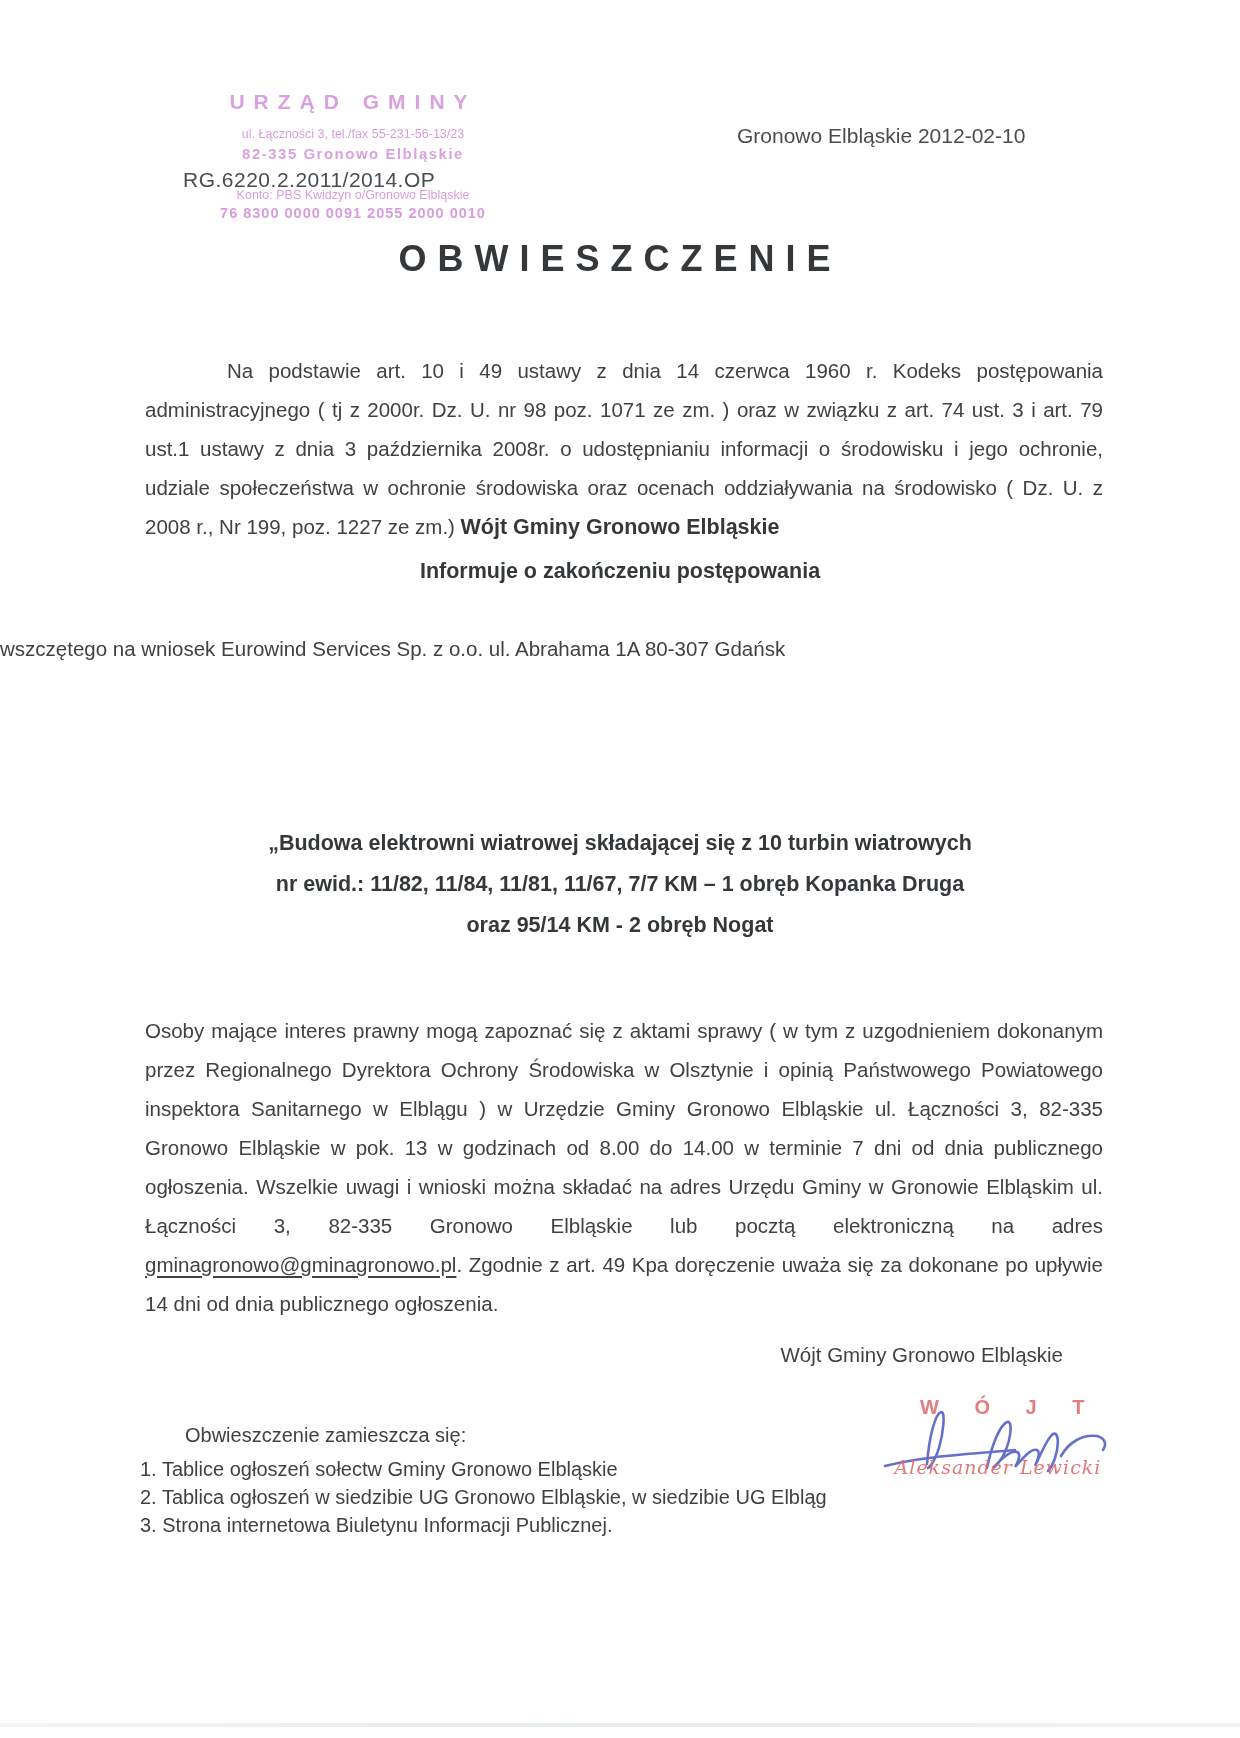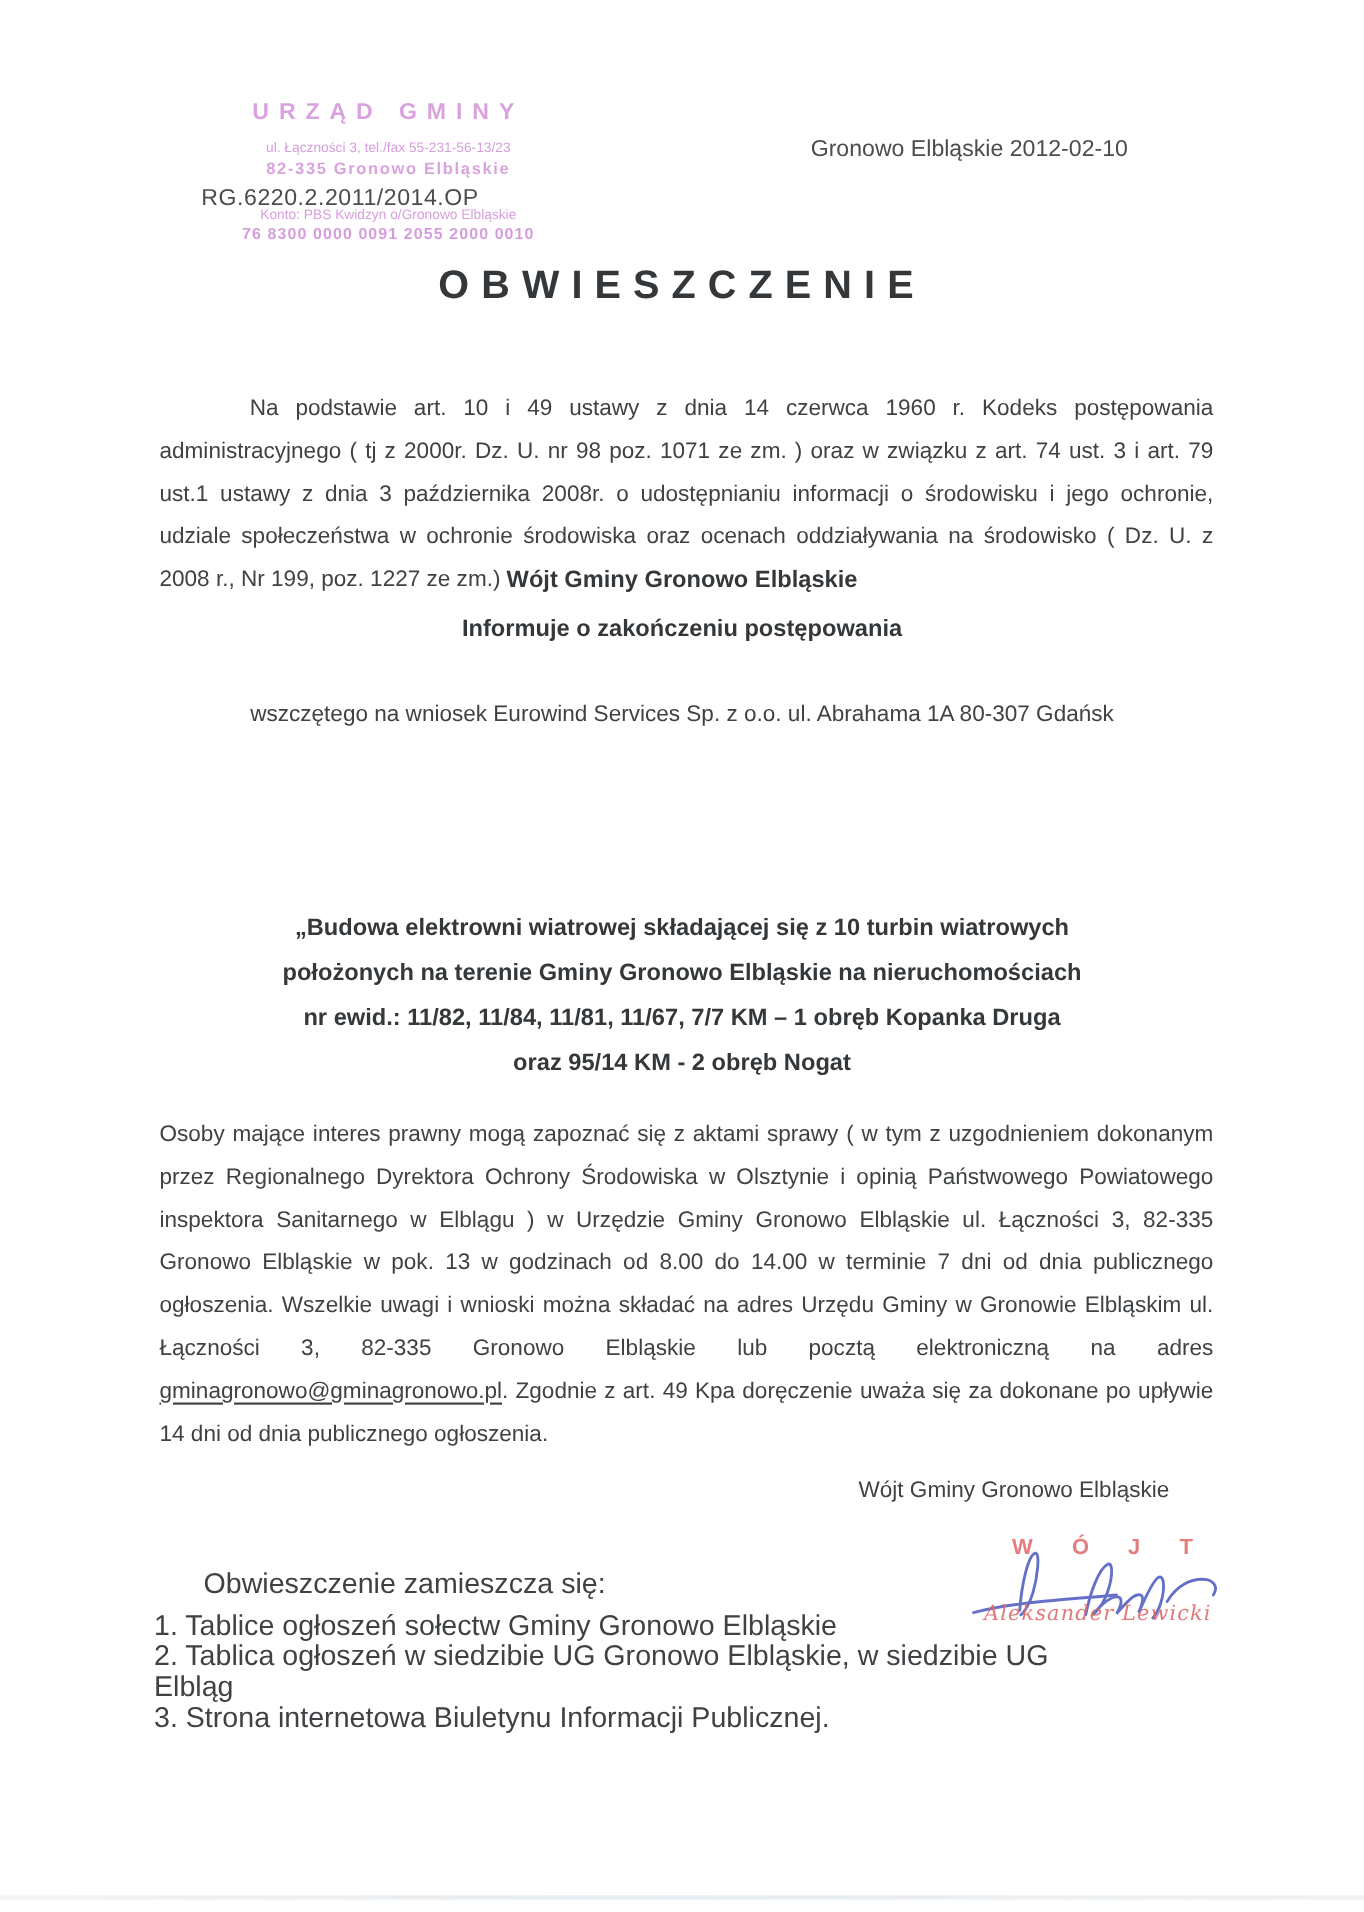--- a/index.html
+++ b/index.html
@@ -40,41 +40,41 @@
     font-size:20.5px;line-height:39px;text-align:justify;
     text-indent:82px;
   }
   .announcement{
     position:absolute;left:0;right:0;top:505px;
     text-align:center;font-weight:bold;font-size:21.5px;
     line-height:44px;color:#35383a;
   }
   .request{
     position:absolute;left:0;right:0;top:630px;
-    text-align:center;font-size:20.5px;line-height:38px;
+    font-size:20.5px;line-height:38px;
   }
   .project-title{
     position:absolute;left:0;right:0;top:823px;
     text-align:center;font-weight:bold;font-size:21.5px;
     line-height:41px;color:#35383a;
   }
   .info-paragraph{
     position:absolute;left:145px;top:990px;width:958px;
     font-size:20.5px;line-height:39px;text-align:justify;
   }
   .email{
     text-decoration:underline;text-underline-offset:4px;
   }
   .signature-title{
     position:absolute;left:0;right:177px;top:1343px;
     text-align:right;font-size:20.5px;
   }
   .distribution{
     position:absolute;left:140px;top:1424px;width:820px;
-    font-size:26px;
+    font-size:20px;
   }
   .distribution .heading{padding-left:45px;margin-bottom:8px;}
   .distribution .item{line-height:28px;}
   
   .mayor-stamp{
     position:absolute;left:878px;top:1396px;width:240px;height:96px;
   }
   .wojt-text{
     position:absolute;left:42px;top:0;
     color:#e06868;font-size:20px;font-weight:bold;letter-spacing:15px;
@@ -116,21 +116,20 @@
     <div>Wójt Gminy Gronowo Elbląskie</div>
     <div>Informuje o zakończeniu postępowania</div>
   </div>
 
   <div class="request">
     <div>wszczętego na wniosek Eurowind Services Sp. z o.o. ul. Abrahama 1A 80-307 Gdańsk</div>
   </div>
 
   <div class="project-title">
     <div>„Budowa elektrowni wiatrowej składającej się z 10 turbin wiatrowych</div>
-    <div>położonych na terenie Gminy Gronowo Elbląskie na nieruchomościach</div>
     <div>nr ewid.: 11/82, 11/84, 11/81, 11/67, 7/7 KM – 1 obręb Kopanka Druga</div>
     <div>oraz 95/14 KM - 2 obręb Nogat</div>
   </div>
 
   <p class="info-paragraph"><span>Osoby mające interes prawny mogą zapoznać się z aktami sprawy ( w tym z uzgodnieniem dokonanym przez Regionalnego Dyrektora Ochrony Środowiska w Olsztynie i opinią Państwowego Powiatowego inspektora Sanitarnego w Elblągu ) w Urzędzie Gminy Gronowo Elbląskie ul. Łączności 3, 82-335 Gronowo Elbląskie w pok. 13 w godzinach od 8.00 do 14.00 w terminie 7 dni od dnia publicznego ogłoszenia. Wszelkie uwagi i wnioski można składać na adres Urzędu Gminy w Gronowie Elbląskim ul. Łączności 3, 82-335 Gronowo Elbląskie lub pocztą elektroniczną na adres </span><span class="email">gminagronowo@gminagronowo.pl</span><span>. Zgodnie z art. 49 Kpa doręczenie uważa się za dokonane po upływie 14 dni od dnia publicznego ogłoszenia.</span></p>
 
   <div class="signature-title">Wójt Gminy Gronowo Elbląskie</div>
 
   <div class="distribution">
     <div class="heading">Obwieszczenie zamieszcza się:</div>

